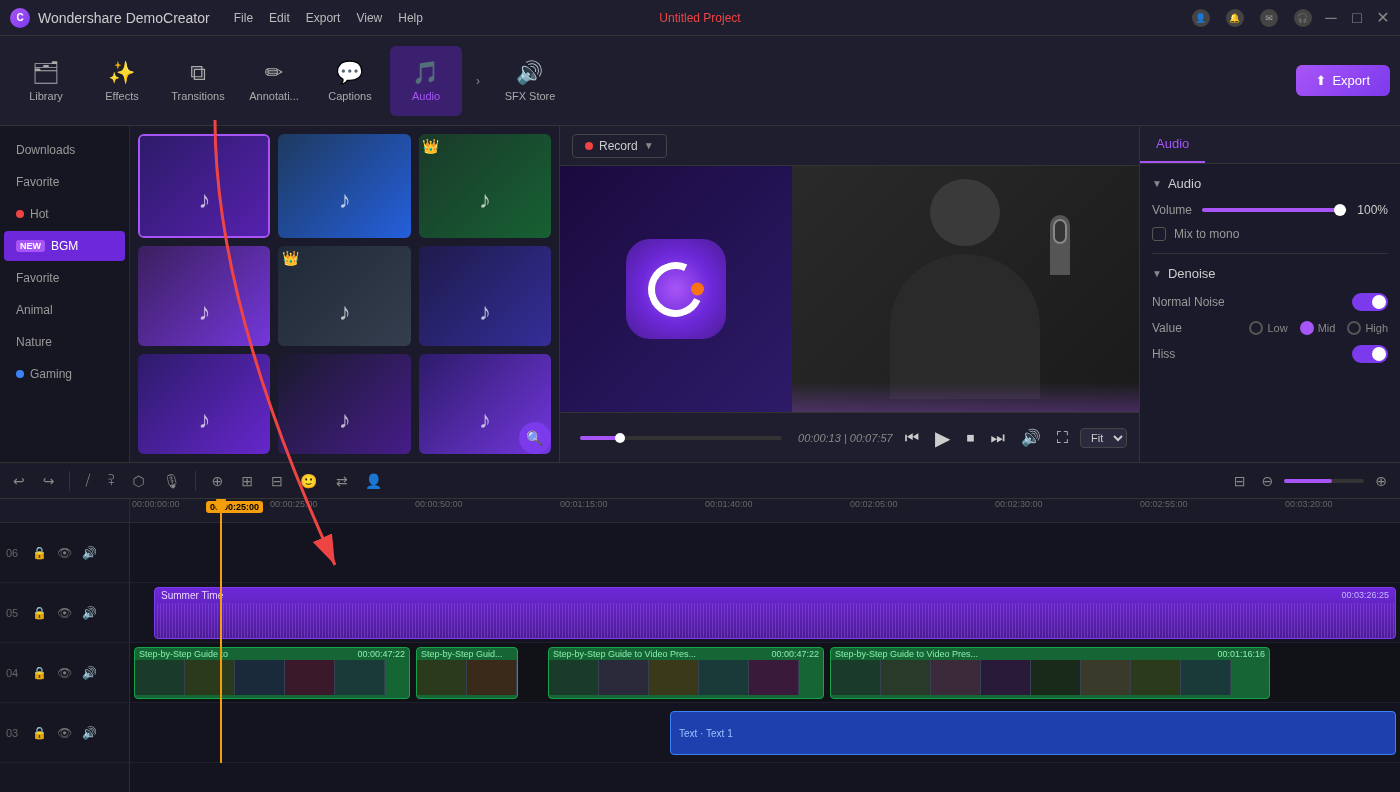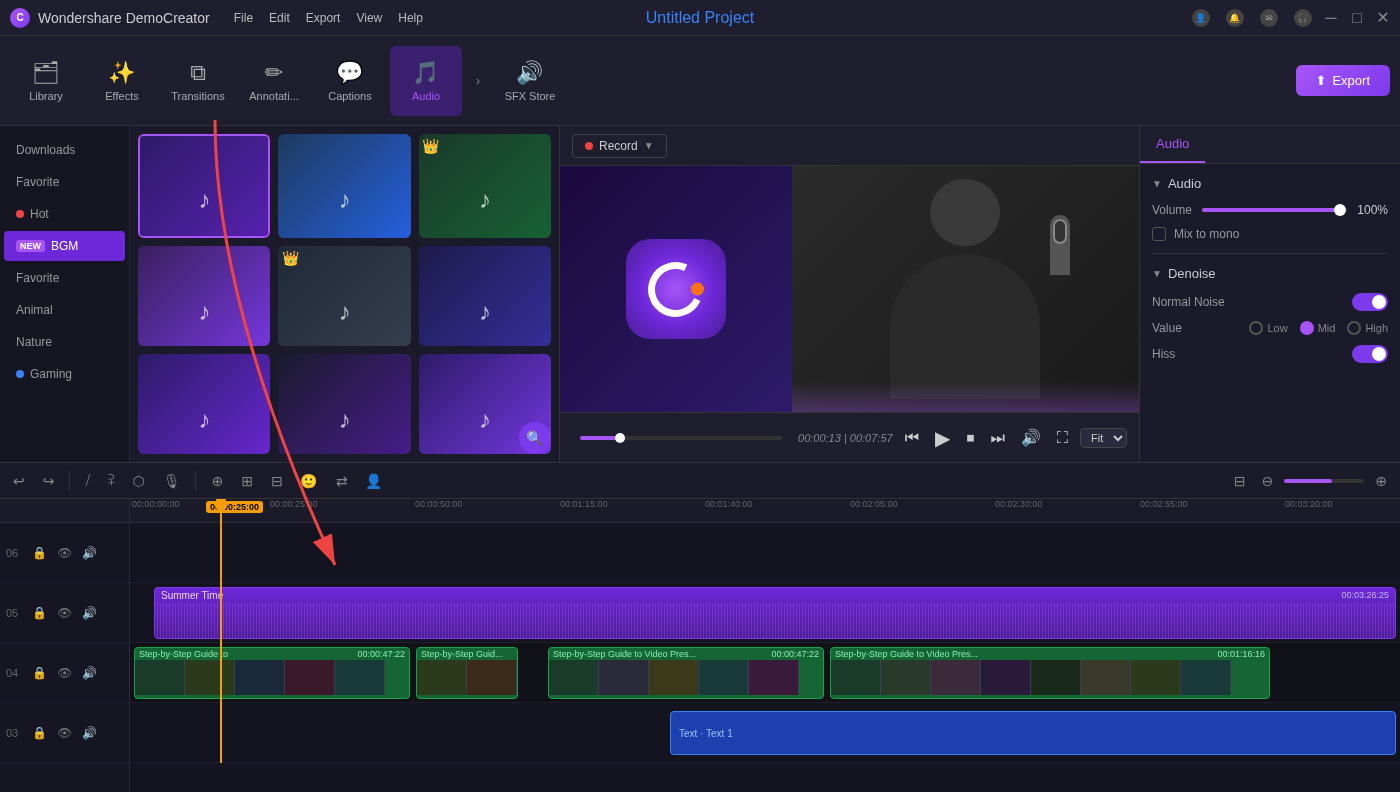--- a/index.html
+++ b/index.html
@@ -21,21 +21,21 @@
       align-items: center;
       padding: 0 10px;
       border-bottom: 1px solid #333;
       justify-content: space-between;
     }
     .title-bar-left { display: flex; align-items: center; gap: 8px; }
     .title-bar-logo { width: 20px; height: 20px; background: linear-gradient(135deg, #a855f7, #7c3aed); border-radius: 50%; display: flex; align-items: center; justify-content: center; color: white; font-size: 10px; font-weight: bold; }
     .title-bar-app { color: #ccc; font-size: 14px; }
     .title-bar-menu { display: flex; gap: 16px; margin-left: 16px; align-items: center; }
     .title-bar-menu span { color: #bbb; font-size: 12px; cursor: pointer; }
-    .title-bar-center { color: #3b82f6; font-size: 16px; position: absolute; left: 50%; transform: translateX(-50%); }
+    .title-bar-center { color: #ef4444; font-size: 12px; position: absolute; left: 50%; transform: translateX(-50%); }
     .title-bar-right { display: flex; align-items: center; gap: 12px; }
     .title-btn { width: 14px; height: 14px; display: flex; align-items: center; justify-content: center; color: #888; font-size: 16px; cursor: pointer; }
     .sys-icons { display: flex; gap: 16px; align-items: center; }
     .sys-icon { width: 18px; height: 18px; background: #444; border-radius: 50%; display: flex; align-items: center; justify-content: center; font-size: 9px; color: #aaa; }
 
     
     .toolbar {
       height: 90px;
       background: #1e1e2e;
       display: flex;

